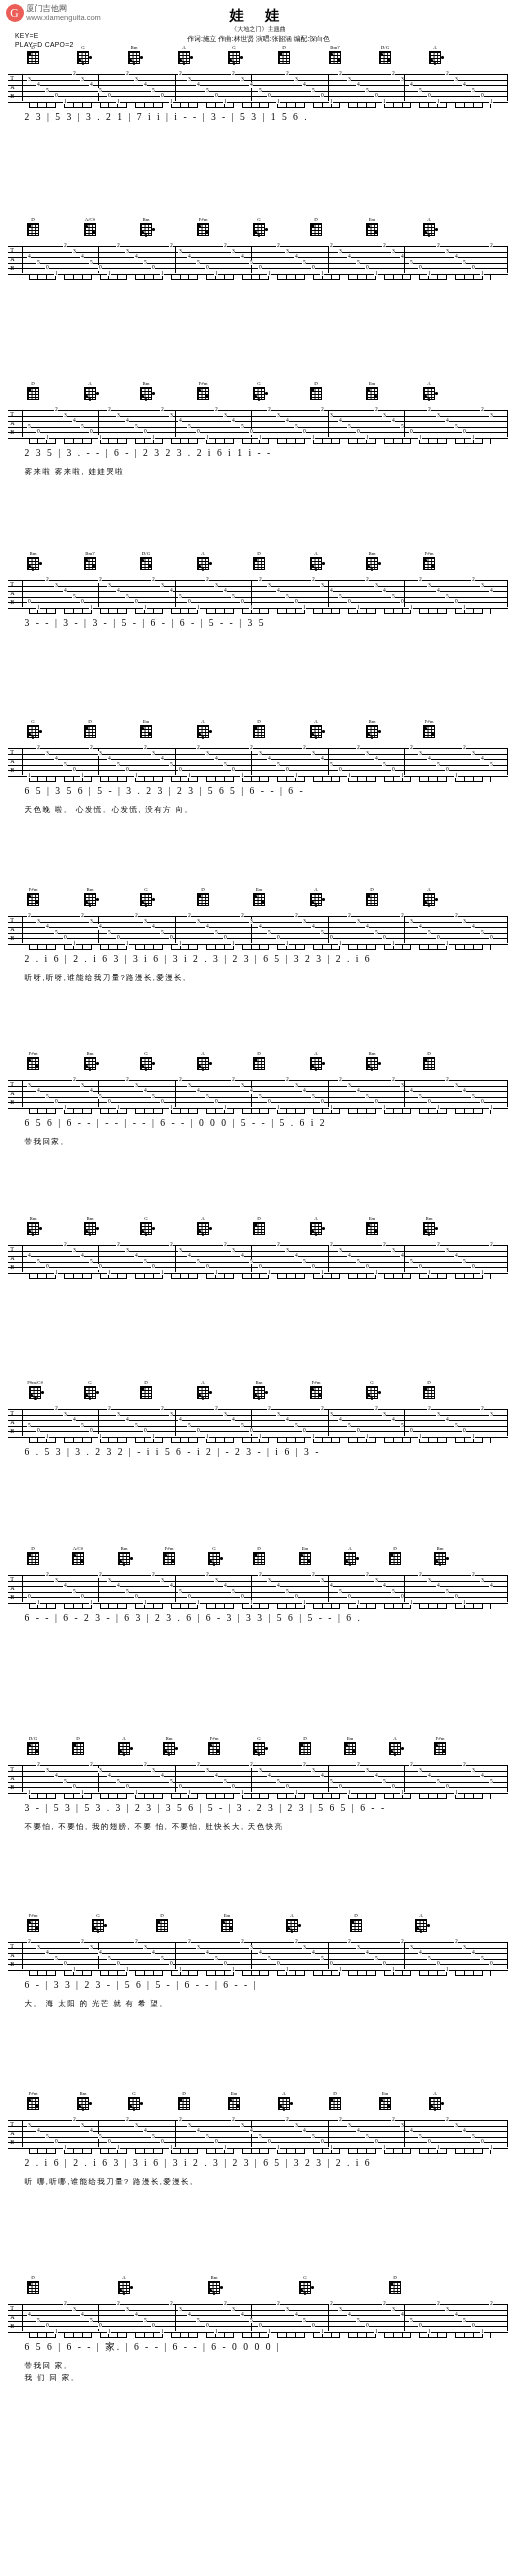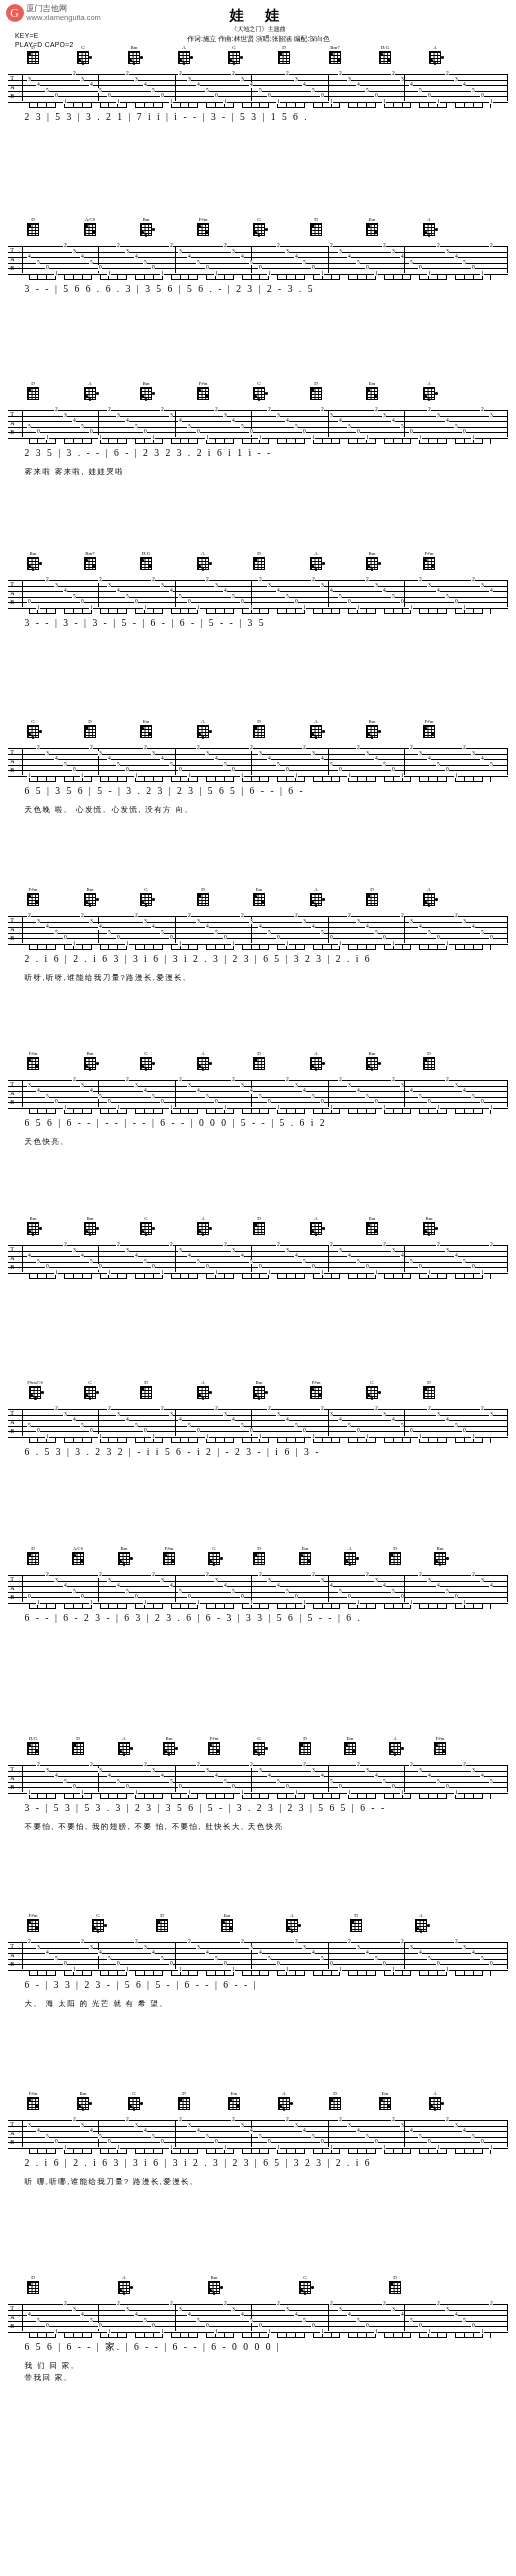--- a/index.html
+++ b/index.html
@@ -476,21 +476,20 @@
           <div class="beam" style="left: 163px; top: 38px; width: 27px;"></div>
           <div class="beam" style="left: 198px; top: 38px; width: 27px;"></div>
           <div class="beam" style="left: 234px; top: 38px; width: 27px;"></div>
           <div class="beam" style="left: 269px; top: 38px; width: 27px;"></div>
           <div class="beam" style="left: 305px; top: 38px; width: 27px;"></div>
           <div class="beam" style="left: 340px; top: 38px; width: 27px;"></div>
           <div class="beam" style="left: 376px; top: 38px; width: 27px;"></div>
           <div class="beam" style="left: 411px; top: 38px; width: 27px;"></div>
           <div class="beam" style="left: 447px; top: 38px; width: 27px;"></div>
         </div>
-        <div class="jianpu"><span style="left: 16.4px; letter-spacing: 2px;">3 - - | 5 6 6 . 6 . 3 | 3 5 6 | 5 6 . - | 2 3 | 2 - 3 . 5</span></div>
       </div>
       <div class="system" style="top: 381px;">
         <div class="chords">
           <div class="chordbox" style="left: 19px;">
             <div class="nm">D</div>
             <div class="grid">
               <div class="dot" style="left: 0px; top: 1.4px;"></div>
               <div class="dot" style="left: 0px; top: 1.4px;"></div>
               <div class="dot" style="left: 0px; top: 1.4px;"></div>
             </div>
@@ -1500,21 +1499,21 @@
           <div class="beam" style="left: 198px; top: 38px; width: 27px;"></div>
           <div class="beam" style="left: 234px; top: 38px; width: 27px;"></div>
           <div class="beam" style="left: 269px; top: 38px; width: 27px;"></div>
           <div class="beam" style="left: 305px; top: 38px; width: 27px;"></div>
           <div class="beam" style="left: 340px; top: 38px; width: 27px;"></div>
           <div class="beam" style="left: 376px; top: 38px; width: 27px;"></div>
           <div class="beam" style="left: 411px; top: 38px; width: 27px;"></div>
           <div class="beam" style="left: 447px; top: 38px; width: 27px;"></div>
         </div>
         <div class="jianpu"><span style="left: 16.4px; letter-spacing: 2px;">6 5 6 | 6 - - | - - | - - | 6 - - | 0 0 0 | 5 - - | 5 . 6 i 2</span></div>
-        <div class="lyrics"><span style="left: 16.4px; letter-spacing: 1.4px;">天色快亮。</span></div>
+        <div class="lyrics"><span style="left: 16.4px; letter-spacing: 1.4px;">带我回家。</span></div>
       </div>
       <div class="system" style="top: 1216px;">
         <div class="chords">
           <div class="chordbox" style="left: 19px;">
             <div class="nm">Bm</div>
             <div class="grid">
               <div class="dot" style="left: 3.6px; top: 10.4px;"></div>
               <div class="dot" style="left: 0px; top: 7.4px;"></div>
               <div class="dot" style="left: 11px; top: 4.4px;"></div>
             </div>
@@ -2939,18 +2938,18 @@
           <div class="beam" style="left: 198px; top: 38px; width: 27px;"></div>
           <div class="beam" style="left: 234px; top: 38px; width: 27px;"></div>
           <div class="beam" style="left: 269px; top: 38px; width: 27px;"></div>
           <div class="beam" style="left: 305px; top: 38px; width: 27px;"></div>
           <div class="beam" style="left: 340px; top: 38px; width: 27px;"></div>
           <div class="beam" style="left: 376px; top: 38px; width: 27px;"></div>
           <div class="beam" style="left: 411px; top: 38px; width: 27px;"></div>
           <div class="beam" style="left: 447px; top: 38px; width: 27px;"></div>
         </div>
         <div class="jianpu"><span style="left: 16.4px; letter-spacing: 2px;">6 5 6 | 6 - - | 家. | 6 - - | 6 - - | 6 - 0 0 0 0 |</span></div>
+        <div class="lyrics"><span style="left: 16.4px; letter-spacing: 1.4px;">带我回 家。</span></div>
         <div class="lyrics"><span style="left: 16.4px; letter-spacing: 1.4px;">我 们 回 家。</span></div>
-        <div class="lyrics"><span style="left: 16.4px; letter-spacing: 1.4px;">带我回 家。</span></div>
       </div>
     </div>
 </div>
 
 
 </body></html>

